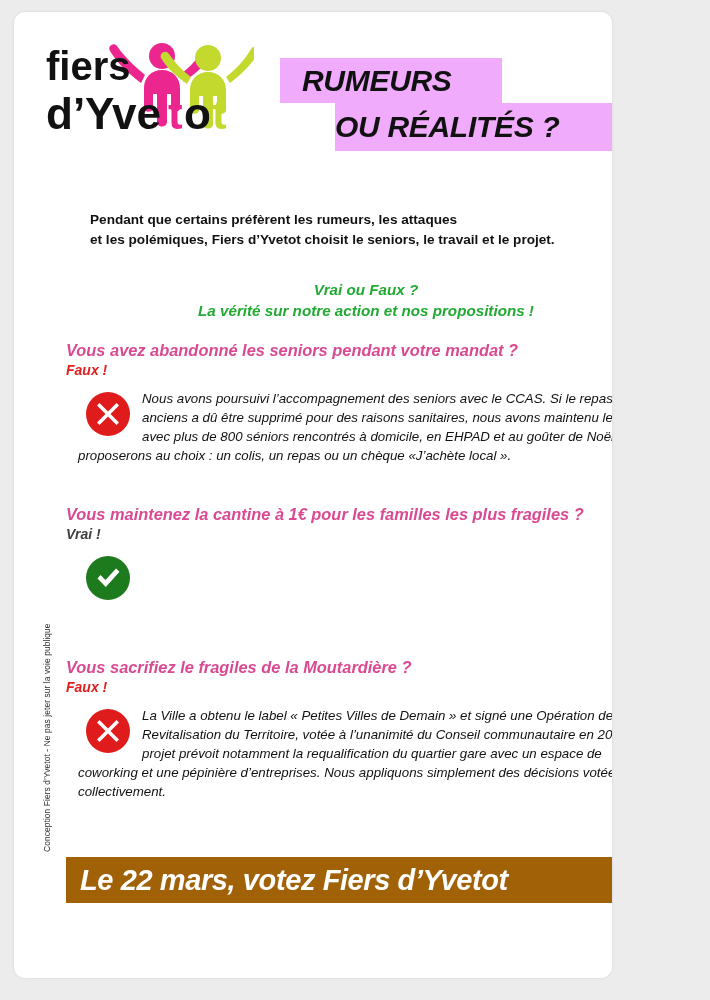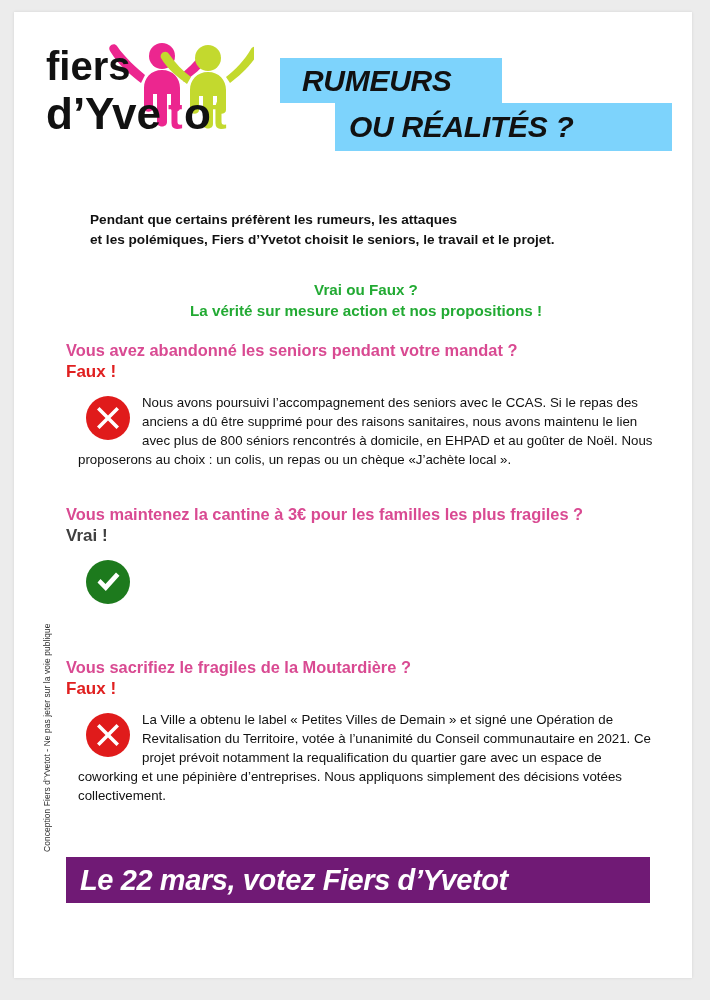--- a/index.html
+++ b/index.html
@@ -7,24 +7,25 @@
   html, body {
     margin: 0; padding: 0;
     width: 710px; height: 1000px;
     background: #ececec;
     font-family: "Liberation Sans", sans-serif;
     overflow: hidden;
   }
   #page {
     position: absolute;
     left: 14px; top: 12px;
-    width: 678px; height: 966px;
+    width: 598px; height: 966px;
     background: #ffffff;
     box-shadow: 0 0 3px rgba(0,0,0,0.10);
     overflow: hidden;
+    border-radius: 11px;
   }
 
   
   .vstrip {
     position: absolute;
     left: 6px; top: 0px;
     width: 290px;
     transform: rotate(-90deg);
     transform-origin: left top;
     font-size: 8.4px;
@@ -52,75 +53,75 @@
   }
   .logo svg { display: block; }
 
   .title-block {
     position: absolute;
     left: 266px; top: 28px;
     width: 400px; height: 130px;
   }
   .bar {
     position: absolute;
-    background: #7dd3fc;
+    background: #f0abfc;
     display: flex;
     align-items: center;
     font-style: italic;
     font-weight: bold;
     color: #111111;
     letter-spacing: -0.3px;
   }
   .bar1 {
     left: 0px; top: 18px;
     width: 222px; height: 45px;
     font-size: 30px;
     padding-left: 22px;
   }
   .bar2 {
     left: 55px; top: 63px;
     width: 337px; height: 48px;
     font-size: 30px;
-    padding-left: 14px;
   }
 
   
   .intro {
     position: absolute;
     left: 52px; top: 198px;
     width: 600px;
     font-size: 13.6px;
     font-weight: bold;
     color: #111111;
     line-height: 1.45;
     margin-left: 24px;
   }
   .tagline {
     position: absolute;
     left: 52px; top: 268px;
     width: 600px;
     text-align: center;
     color: #22aa33;
     font-weight: bold;
+    font-style: italic;
     font-size: 15.2px;
     line-height: 1.38;
   }
 
   
-  .qa { position: absolute; left: 52px; width: 600px; }
+  .qa { position: absolute; left: 52px; width: 600px; font-style: italic; }
   .qa-q {
     color: #d94a92;
     font-weight: bold;
     font-size: 16.4px;
     line-height: 1.28;
     margin: 0 0 1px 0;
   }
   .qa-verdict {
     font-weight: bold;
-    font-size: 17px;
+    font-size: 14px;
     margin: 0 0 2px 0;
   }
   .verdict-false { color: #e02020; }
   .verdict-true  { color: #404040; }
 
   .qa-body {
     font-size: 13.3px;
     color: #111111;
     line-height: 1.42;
     margin: 12px;
@@ -134,21 +135,21 @@
   }
   .badge.no  { background: #e01b1b; }
   .badge.yes { background: #1d7a1d; }
   .badge svg { position: absolute; left: 0; top: 0; }
 
   
   .footer-banner {
     position: absolute;
     left: 52px; top: 845px;
     width: 584px; height: 46px;
-    background: #701a75;
+    background: #a16207;
     display: flex;
     align-items: center;
     padding-left: 14px;
   }
   .footer-banner span {
     color: #ffffff;
     font-style: italic;
     font-weight: bold;
     font-size: 29px;
     letter-spacing: -0.4px;
@@ -201,38 +202,38 @@
     </div>
   </div>
 
   <div class="intro">
     <div>Pendant que certains préfèrent les rumeurs, les attaques</div>
     <div>et les polémiques, Fiers d’Yvetot choisit le seniors, le travail et le projet.</div>
   </div>
 
   <div class="tagline">
     <div>Vrai ou Faux ?</div>
-    <div>La vérité sur mesure action et nos propositions !</div>
+    <div>La vérité sur notre action et nos propositions !</div>
   </div>
 
   <div class="qa" style="top:328px;">
     <p class="qa-q">Vous avez abandonné les seniors pendant votre mandat ?</p>
     <p class="qa-verdict verdict-false">Faux !</p>
     <p class="qa-body">
       <span class="badge no">
         <svg width="44" height="44" viewBox="0 0 44 44" xmlns="http://www.w3.org/2000/svg">
           <path d="M13.5 11 L22 19.5 L30.5 11 L33 13.5 L24.5 22 L33 30.5 L30.5 33 L22 24.5 L13.5 33 L11 30.5 L19.5 22 L11 13.5 Z" fill="#ffffff"></path>
         </svg>
       </span>
       <span>Nous avons poursuivi l’accompagnement des seniors avec le CCAS. Si le repas des anciens a dû être supprimé pour des raisons sanitaires, nous avons maintenu le lien avec plus de 800 séniors rencontrés à domicile, en EHPAD et au goûter de Noël. Nous proposerons au choix : un colis, un repas ou un chèque «J’achète local ».</span>
     </p>
   </div>
 
   <div class="qa" style="top:492px;">
-    <p class="qa-q">Vous maintenez la cantine à 3€ pour les familles les plus fragiles ?</p>
+    <p class="qa-q">Vous maintenez la cantine à 1€ pour les familles les plus fragiles ?</p>
     <p class="qa-verdict verdict-true">Vrai !</p>
     <p class="qa-body">
       <span class="badge yes">
         <svg width="44" height="44" viewBox="0 0 44 44" xmlns="http://www.w3.org/2000/svg">
           <path d="M11.5 22.5 L14.5 19 L19.5 24 L30 12.5 L33.5 15.8 L19.8 31 Z" fill="#ffffff"></path>
         </svg>
       </span>
     </p>
   </div>
 

